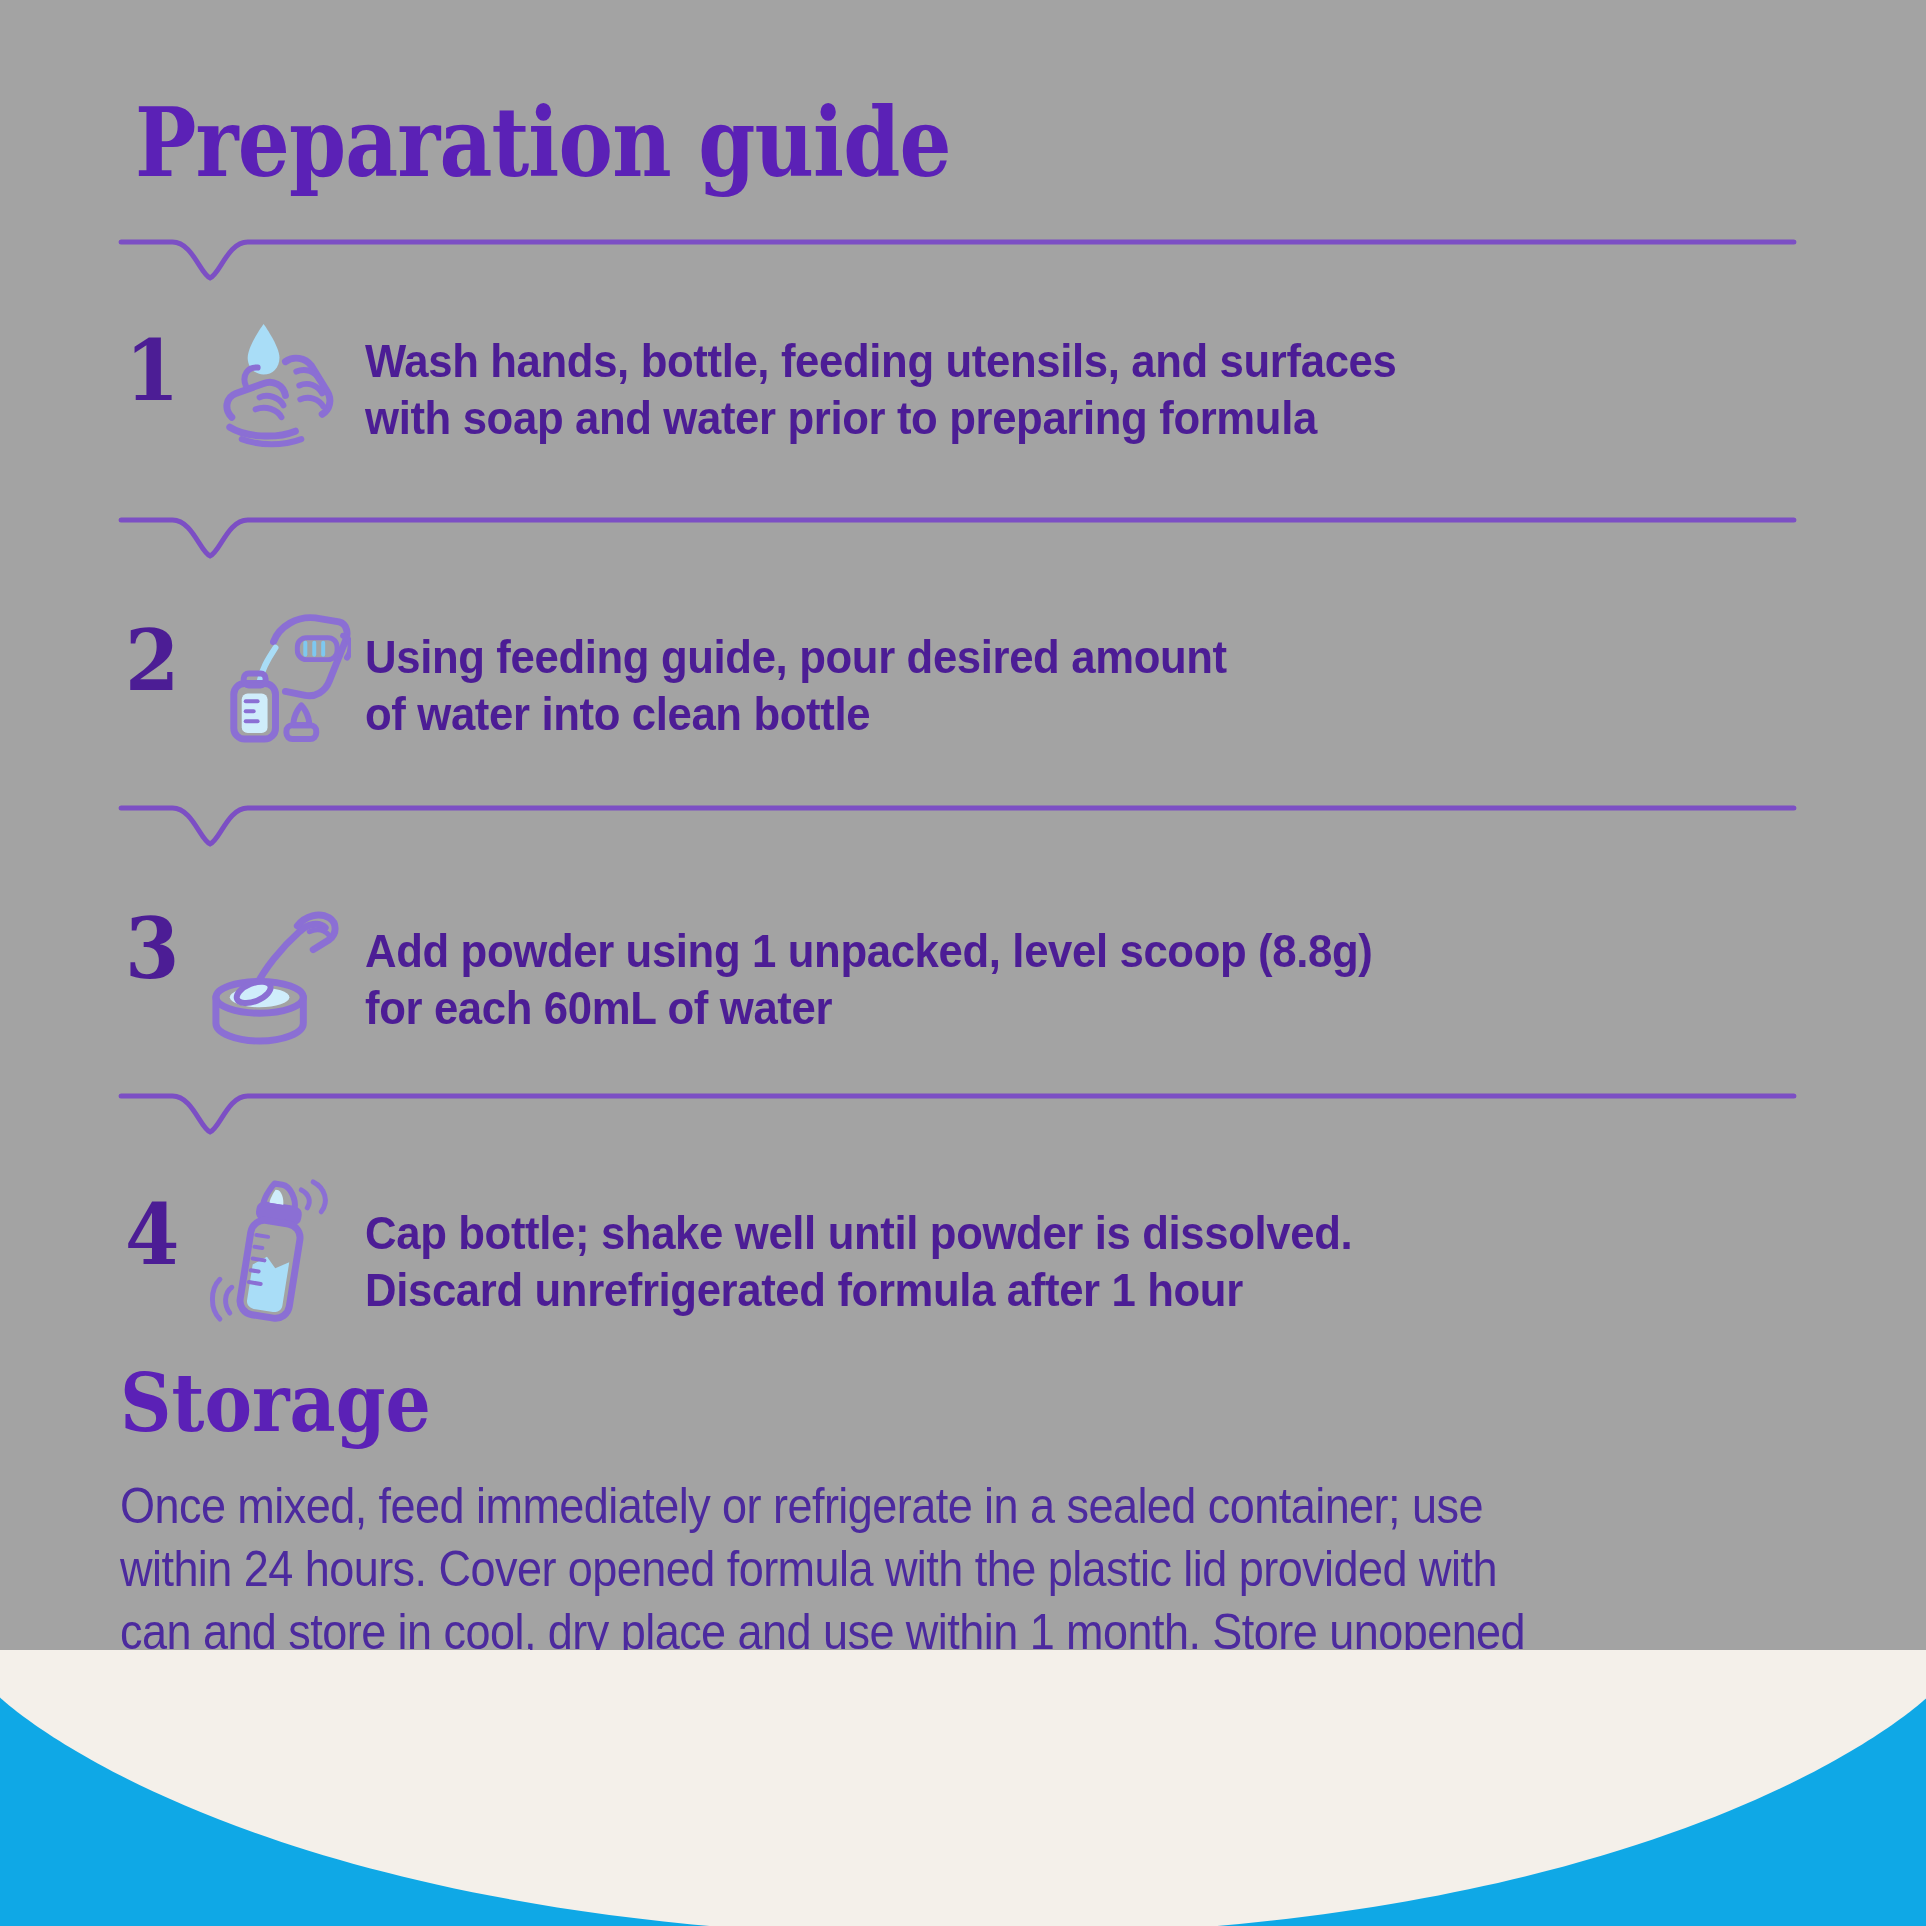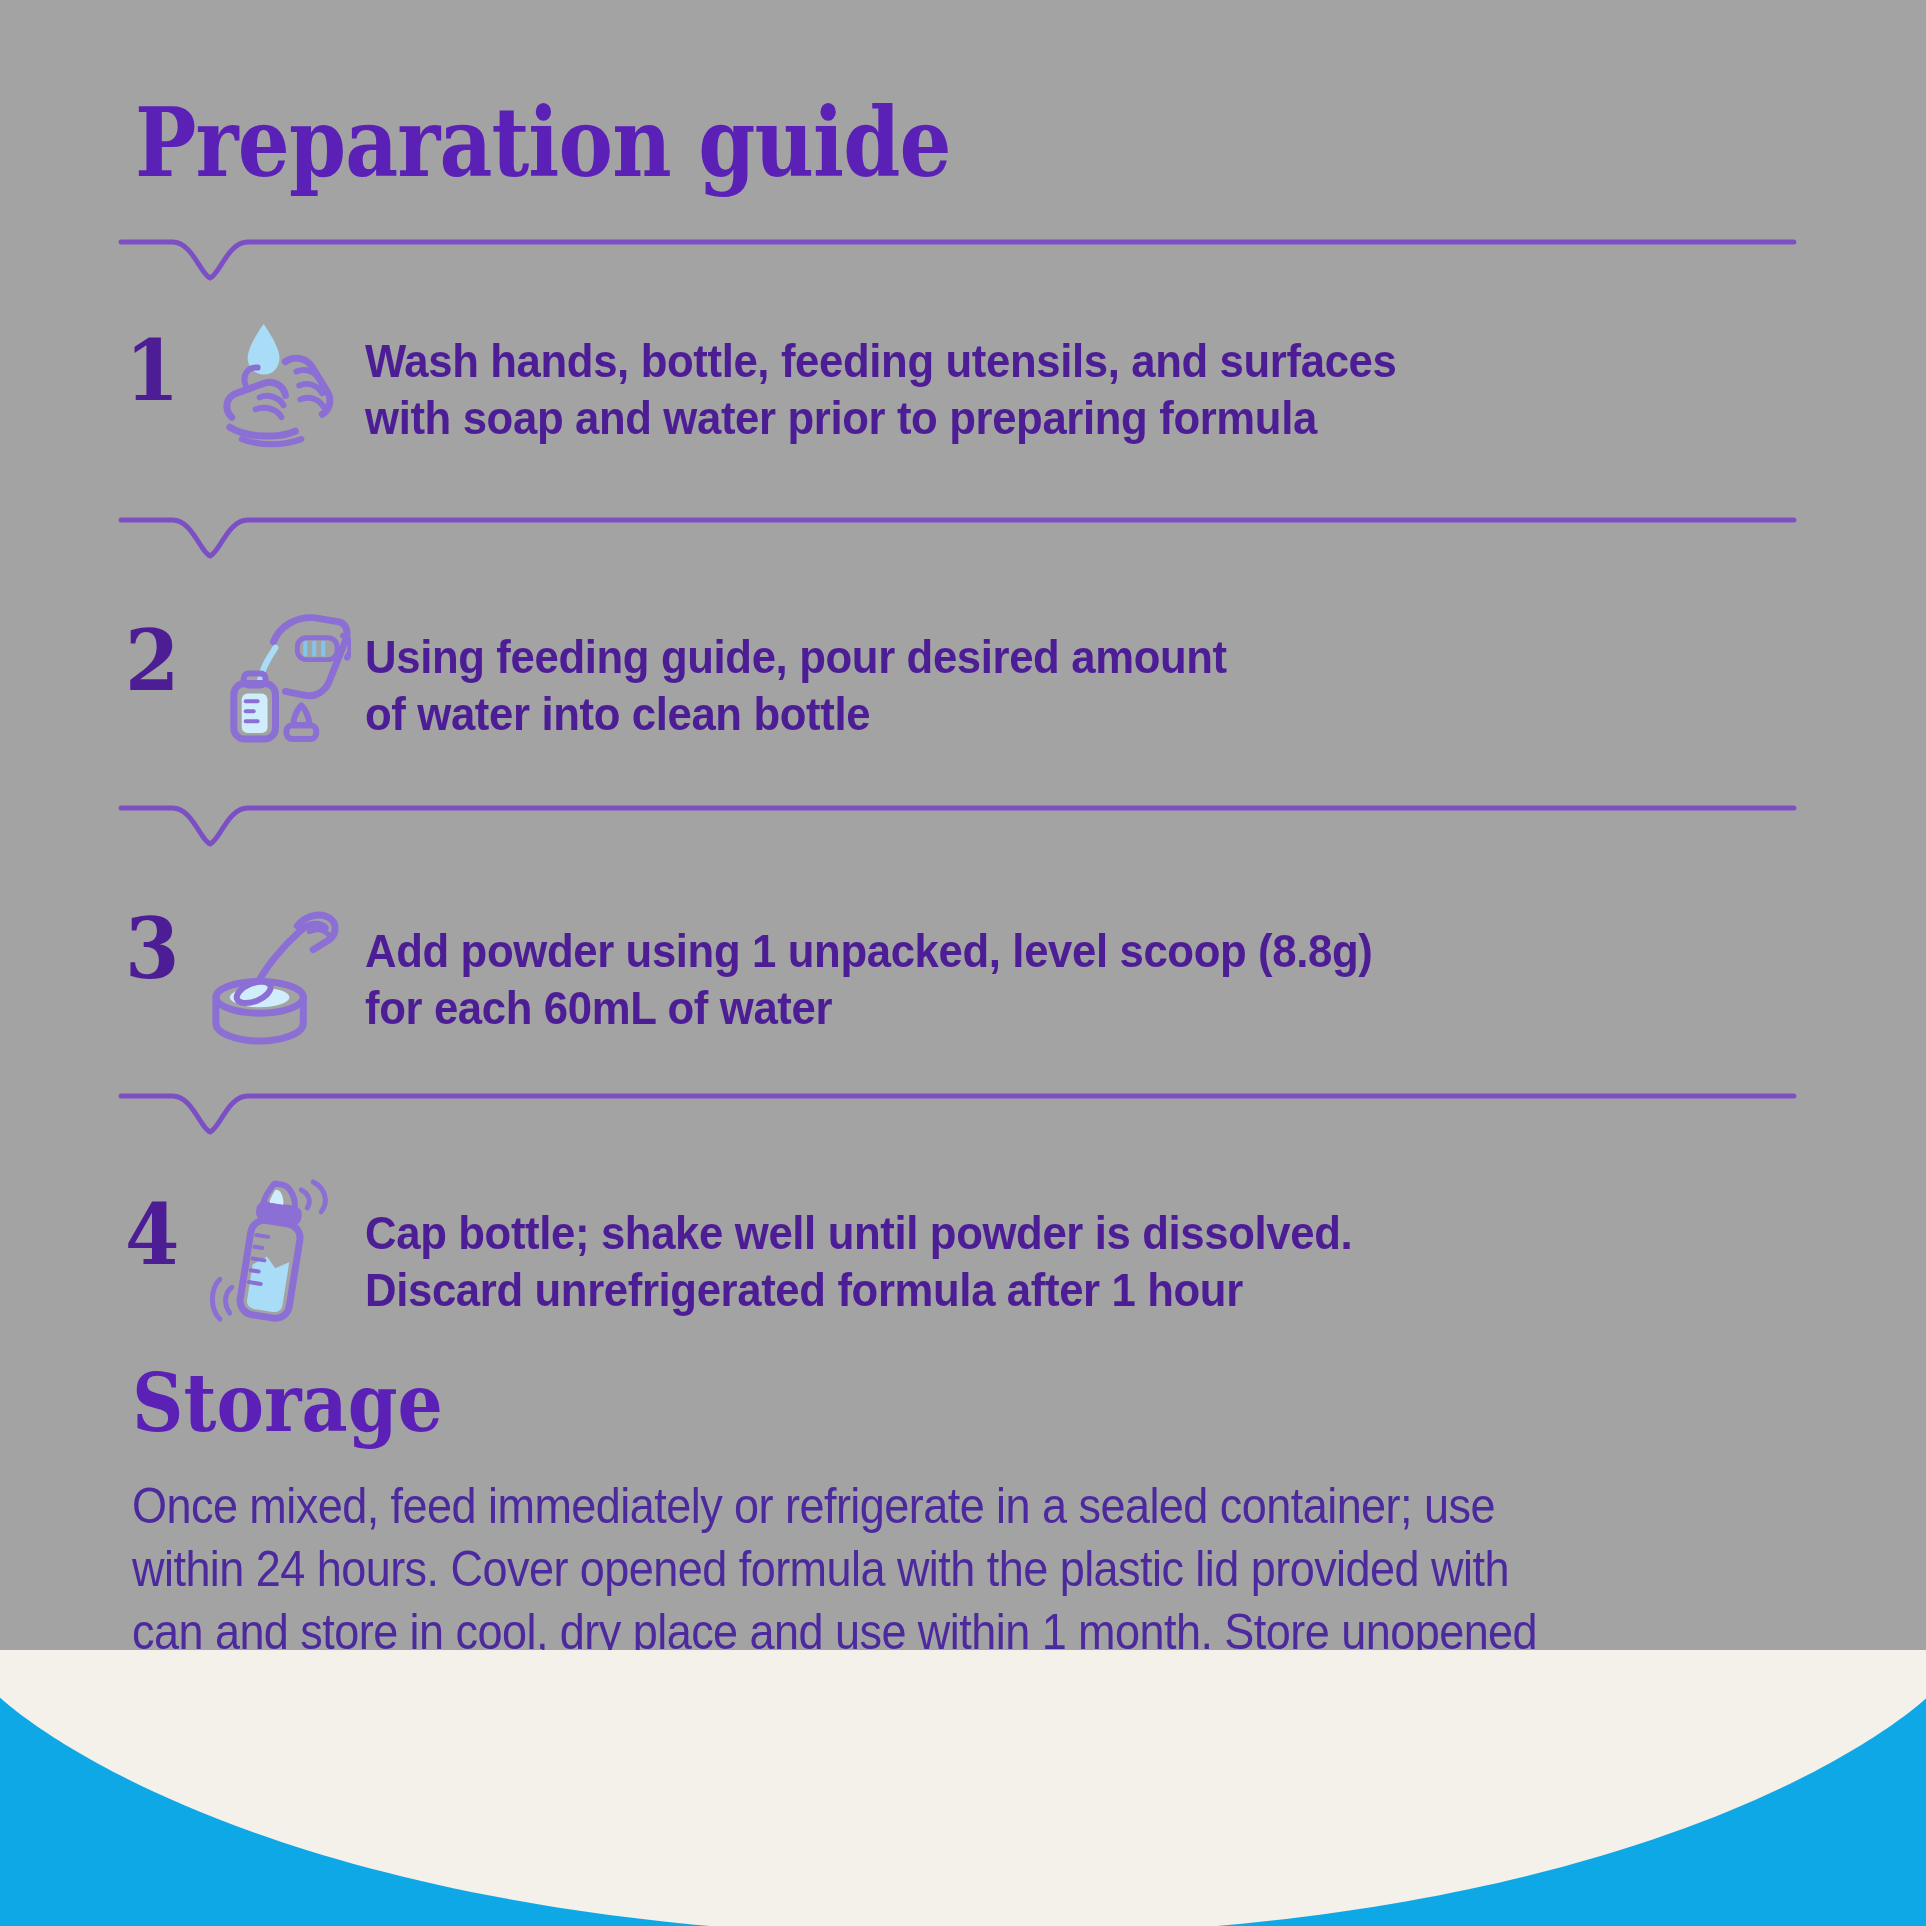--- a/index.html
+++ b/index.html
@@ -125,21 +125,21 @@
   .row-4 .step-icon { margin-top: 6px; }
   .row-4 .step-text { margin-top: 30px; }
 
   .gap-1 { height: 34px; }
   .gap-2 { height: 30px; }
   .gap-3 { height: 26px; }
 
   
   .storage {
     position: absolute;
-    left: 132px;
+    left: 120px;
     top: 1362px;
     width: 1703px;
   }
   .storage-title {
     font-family: "DejaVu Serif", serif;
     font-weight: 700;
     font-size: 81px;
     line-height: 1;
     color: #5B21B6;
     transform: scaleX(0.88);

